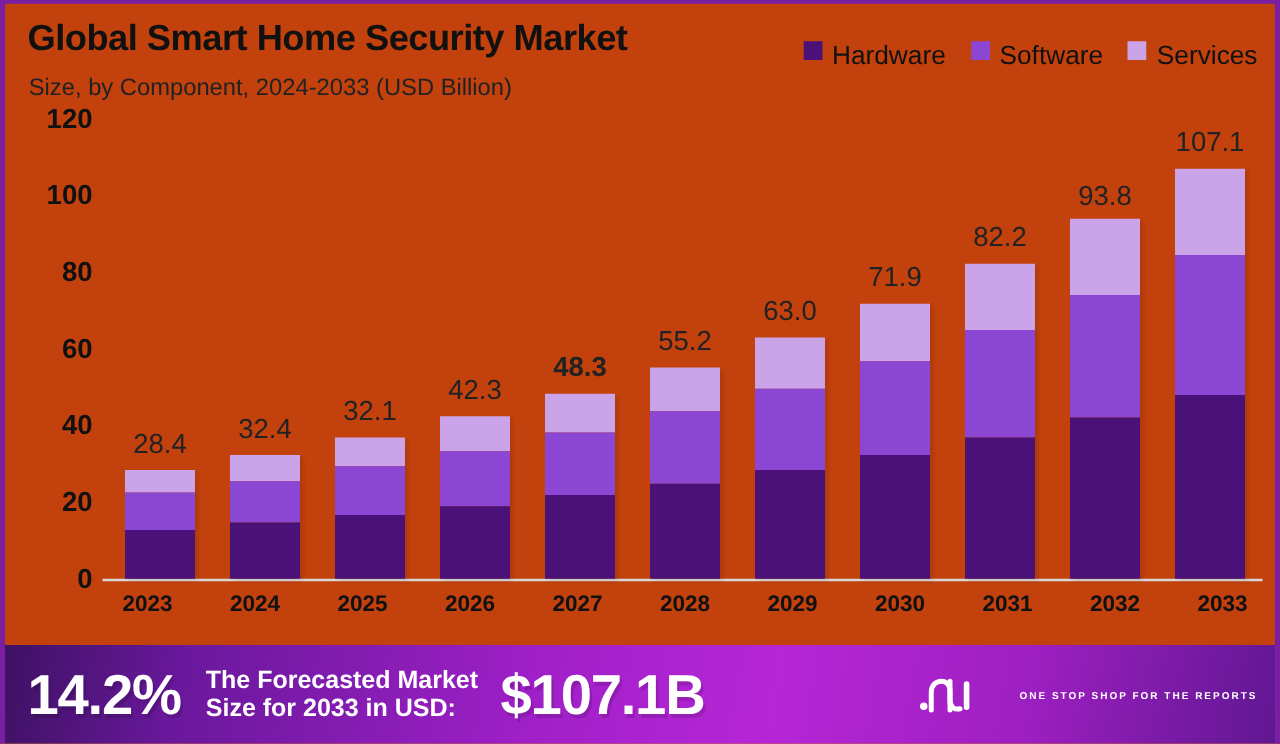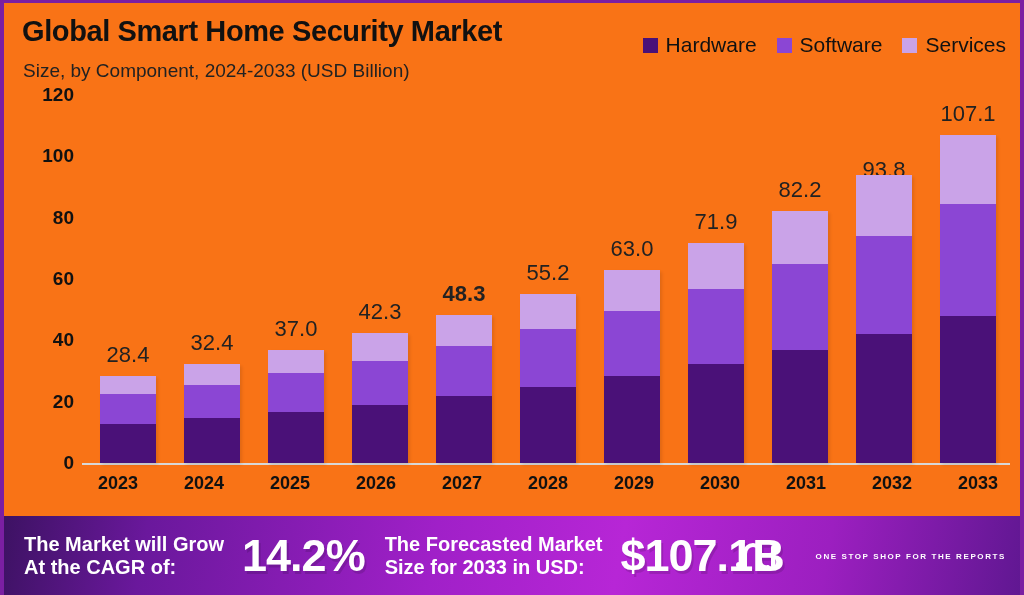--- a/index.html
+++ b/index.html
@@ -9,49 +9,49 @@
     font-family:"Liberation Sans", sans-serif;
     overflow:hidden;
   }
   #page{
     position:relative;
     width:1024px;height:595px;
     box-sizing:border-box;
     border-left:4px solid #7b1fa2;
     border-right:4px solid #7b1fa2;
     border-top:3px solid #7b1fa2;
-    background:#f97316;
+    background:#c2410c;
     overflow:hidden;
   }
 
   
   #header{position:absolute;left:0;top:0;width:1024px;height:92px;}
   #title{
     position:absolute;left:18px;top:12px;
     font-size:29px;font-weight:bold;color:#111;
     letter-spacing:-0.4px;white-space:nowrap;
   }
   #subtitle{
     position:absolute;left:19px;top:57px;
     font-size:19px;color:#222;white-space:nowrap;
   }
   #legend{
     position:absolute;right:22px;top:30px;
     display:flex;align-items:center;gap:20px;
   }
-  .legend-item{display:flex;align-items:center;gap:8px;}
+  .legend-item{display:flex;align-items:flex-start;gap:8px;}
   .legend-swatch{width:15px;height:15px;display:block;}
   .legend-label{font-size:21px;color:#111;white-space:nowrap;}
 
   
   #plot{position:absolute;left:0;top:92px;width:1024px;height:422px;}
   #yaxis{position:absolute;left:0;top:0;width:78px;height:372px;}
   .ytick{
     position:absolute;right:8px;
-    font-size:19px;font-weight:bold;color:#111;
+    font-size:22px;font-weight:bold;color:#111;
     transform:translateY(-50%);
     text-align:right;white-space:nowrap;
   }
   #baseline{
     position:absolute;left:78px;top:368px;width:928px;height:2px;
     background:#d8d8d8;
   }
   #bars{
     position:absolute;left:82px;top:0;width:924px;height:368px;
     display:flex;align-items:flex-end;justify-content:space-around;
@@ -166,21 +166,21 @@
         </div>
         <div class="bar-col">
           <div class="bar-total" style="bottom: 107.36px;">32.4</div>
           <div class="bar-stack" style="height: 99.36px;">
             <div class="seg" style="height: 20.8533px; background: rgb(202, 163, 232);"></div>
             <div class="seg" style="height: 33.7333px; background: rgb(139, 70, 212);"></div>
             <div class="seg" style="height: 44.7733px; background: rgb(74, 17, 120);"></div>
           </div>
         </div>
         <div class="bar-col">
-          <div class="bar-total" style="bottom: 121.467px;">37.0</div>
+          <div class="bar-total" style="bottom: 121.467px;">32.1</div>
           <div class="bar-stack" style="height: 113.467px;">
             <div class="seg" style="height: 23.92px; background: rgb(202, 163, 232);"></div>
             <div class="seg" style="height: 38.64px; background: rgb(139, 70, 212);"></div>
             <div class="seg" style="height: 50.9067px; background: rgb(74, 17, 120);"></div>
           </div>
         </div>
         <div class="bar-col">
           <div class="bar-total" style="bottom: 137.72px;">42.3</div>
           <div class="bar-stack" style="height: 129.72px;">
             <div class="seg" style="height: 27.2933px; background: rgb(202, 163, 232);"></div>
@@ -222,21 +222,21 @@
         </div>
         <div class="bar-col">
           <div class="bar-total" style="bottom: 260.08px;">82.2</div>
           <div class="bar-stack" style="height: 252.08px;">
             <div class="seg" style="height: 53.0533px; background: rgb(202, 163, 232);"></div>
             <div class="seg" style="height: 85.8667px; background: rgb(139, 70, 212);"></div>
             <div class="seg" style="height: 113.16px; background: rgb(74, 17, 120);"></div>
           </div>
         </div>
         <div class="bar-col">
-          <div class="bar-total" style="bottom: 280px; margin-top: 23px;">93.8</div>
+          <div class="bar-total" style="bottom: 293px; margin-top: 23px;">93.8</div>
           <div class="bar-stack" style="height: 287.653px;">
             <div class="seg" style="height: 60.72px; background: rgb(202, 163, 232);"></div>
             <div class="seg" style="height: 97.8267px; background: rgb(139, 70, 212);"></div>
             <div class="seg" style="height: 129.107px; background: rgb(74, 17, 120);"></div>
           </div>
         </div>
         <div class="bar-col">
           <div class="bar-total" style="bottom: 336.44px;">107.1</div>
           <div class="bar-stack" style="height: 328.44px;">
             <div class="seg" style="height: 69.3067px; background: rgb(202, 163, 232);"></div>
@@ -254,24 +254,20 @@
         <div class="xtick">2028</div>
         <div class="xtick">2029</div>
         <div class="xtick">2030</div>
         <div class="xtick">2031</div>
         <div class="xtick">2032</div>
         <div class="xtick">2033</div>
       </div>
   </div>
 
   <div id="footer">
-    <div id="f-left" class="f-text">
-        <div>The Market will Grow</div>
-        <div>At the CAGR of:</div>
-      </div>
     <div id="f-cagr" class="f-big">14.2%</div>
     <div id="f-mid" class="f-text">
         <div>The Forecasted Market</div>
         <div>Size for 2033 in USD:</div>
       </div>
     <div id="f-value" class="f-big">$107.1B</div>
     <div id="logo">
       <svg id="logo-mark" viewBox="0 0 44 32">
         <circle cx="4" cy="25" r="3" fill="#fff"></circle>
         <path d="M10 28 L10 14 C10 8 14 5 18 5 C22 5 25 8 25 13 L25 28" fill="none" stroke="#fff" stroke-width="4" stroke-linecap="round"></path>

